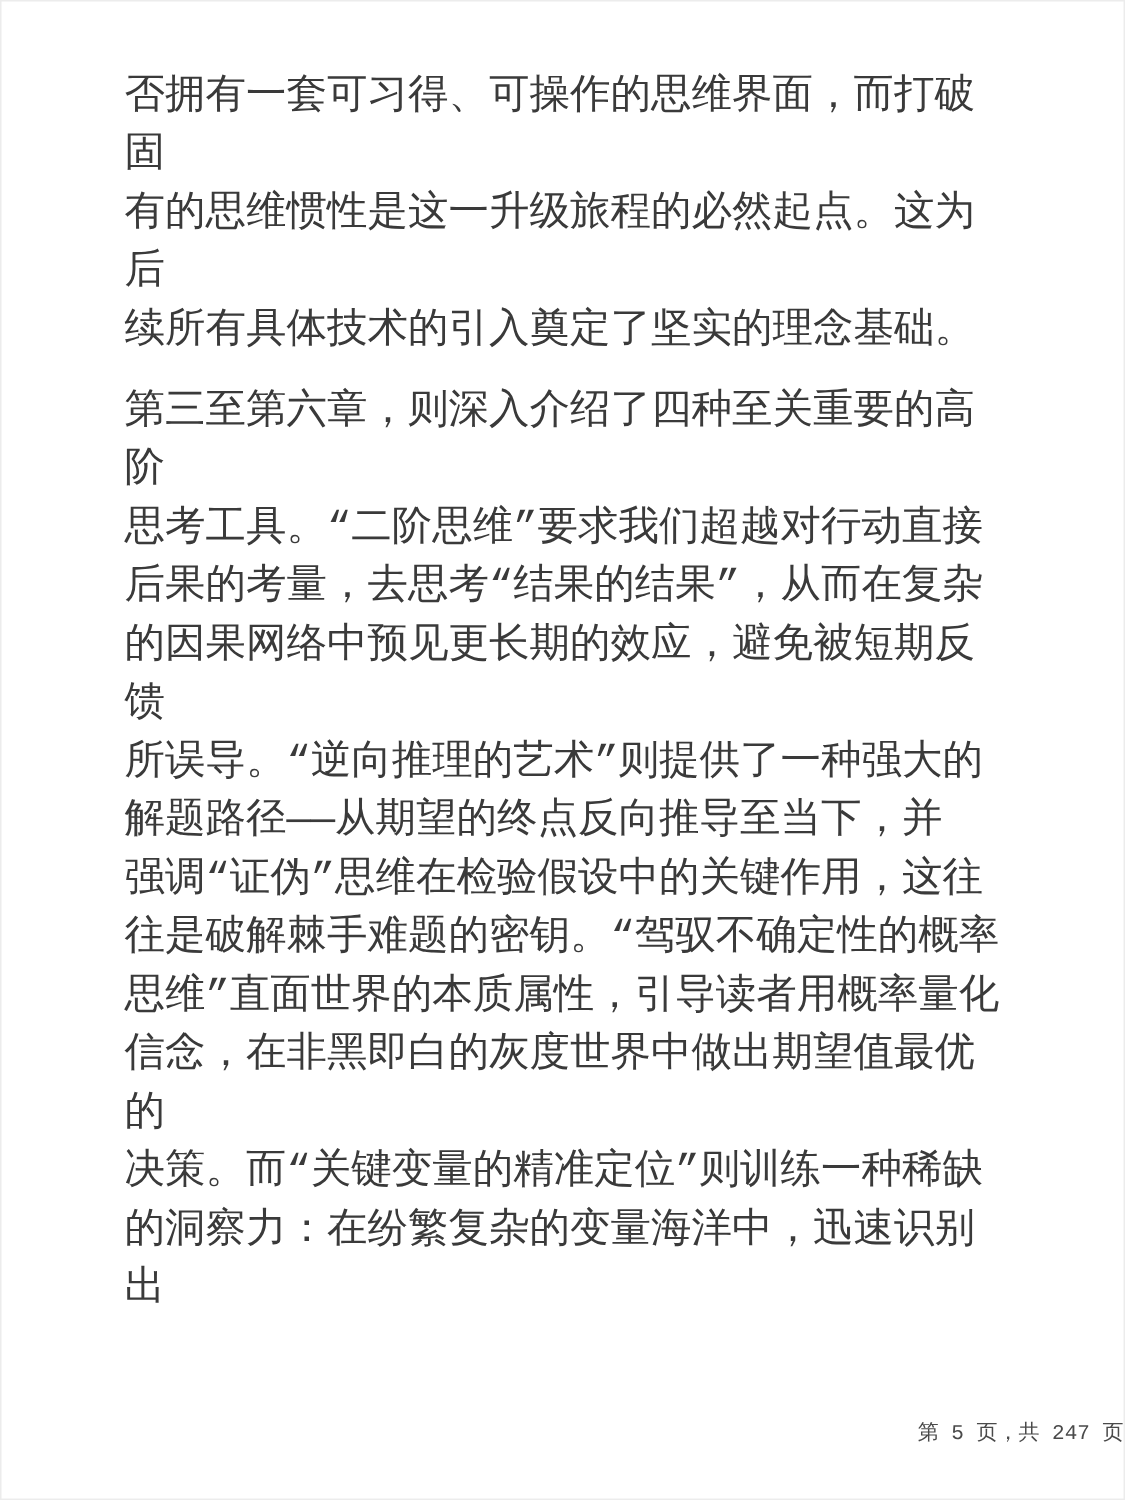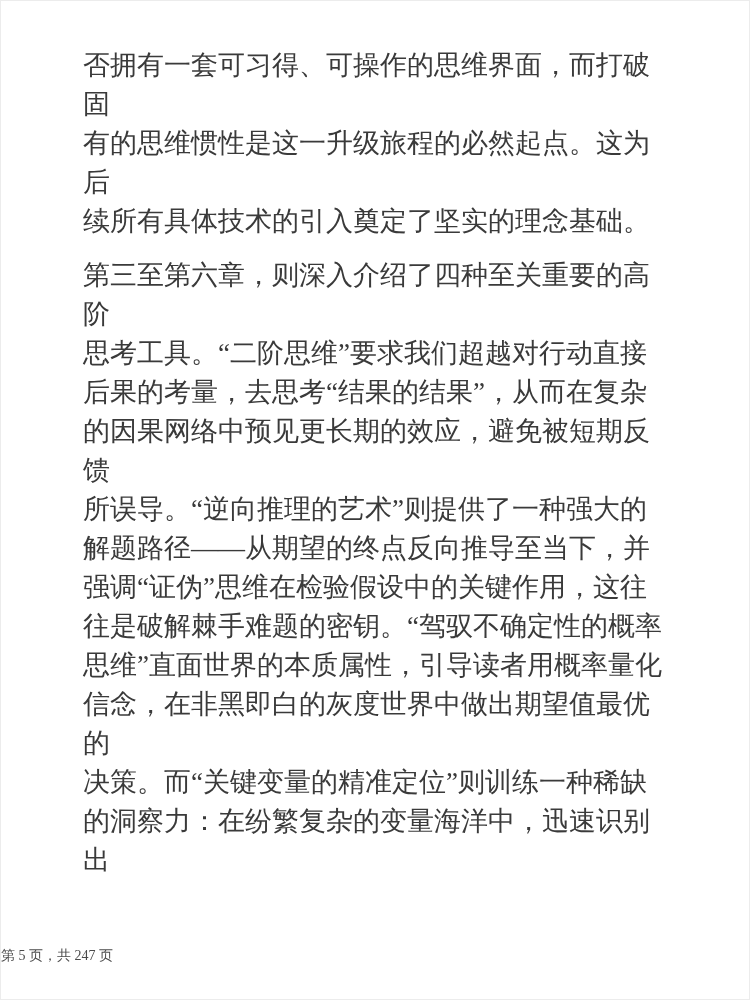--- a/index.html
+++ b/index.html
@@ -8,41 +8,41 @@
     background: #ffffff;
   }
   .page {
     position: relative;
     width: 750px;
     height: 1000px;
     background: #ffffff;
     border: 1px solid #ececec;
     box-sizing: border-box;
     overflow: hidden;
-    font-family: Liberation Serif, serif;
+    font-family: Liberation Mono, monospace;
   }
   .content {
     padding: 45px 80px 0 82px;
   }
   .paragraph {
     font-size: 27px;
     line-height: 39px;
     color: #3a3a3a;
     margin: 0 0 15px 0;
     white-space: pre-line;
     text-align: left;
     letter-spacing: 0;
     font-weight: 400;
   }
   .footer {
     position: absolute;
     left: 0;
     right: 0;
     bottom: 34px;
-    text-align: left;
+    text-align: right;
   }
   .page-indicator {
     font-size: 14px;
     line-height: 18px;
     color: #4a4a4a;
   }
 </style>
 </head>
 <body>
 

